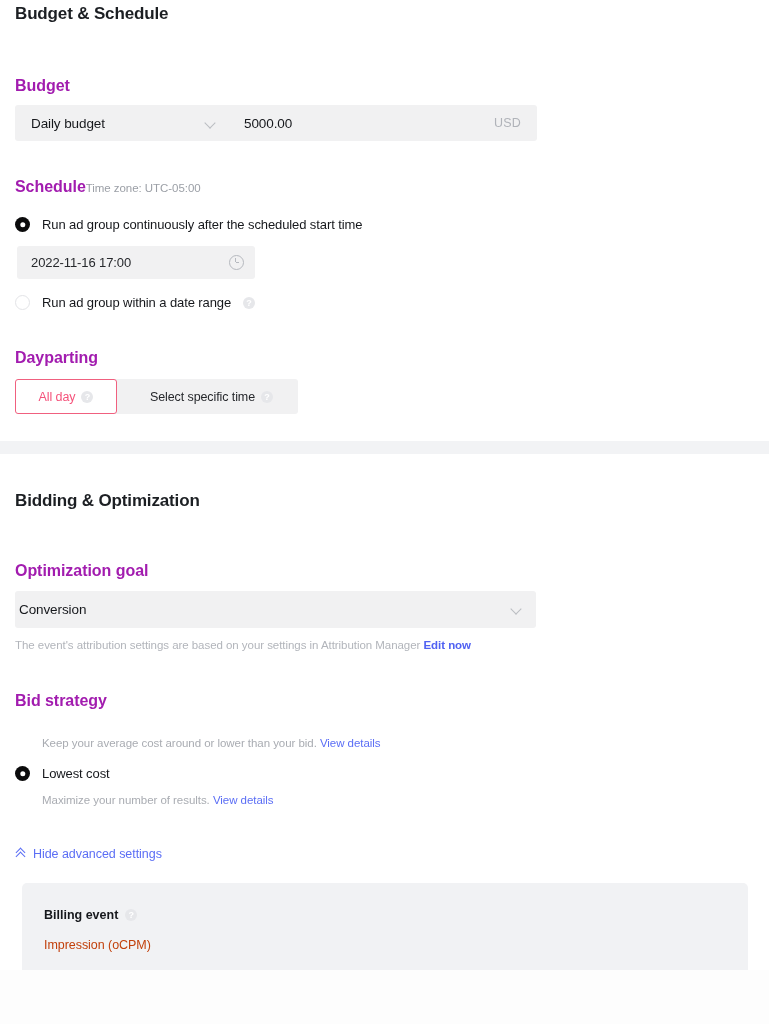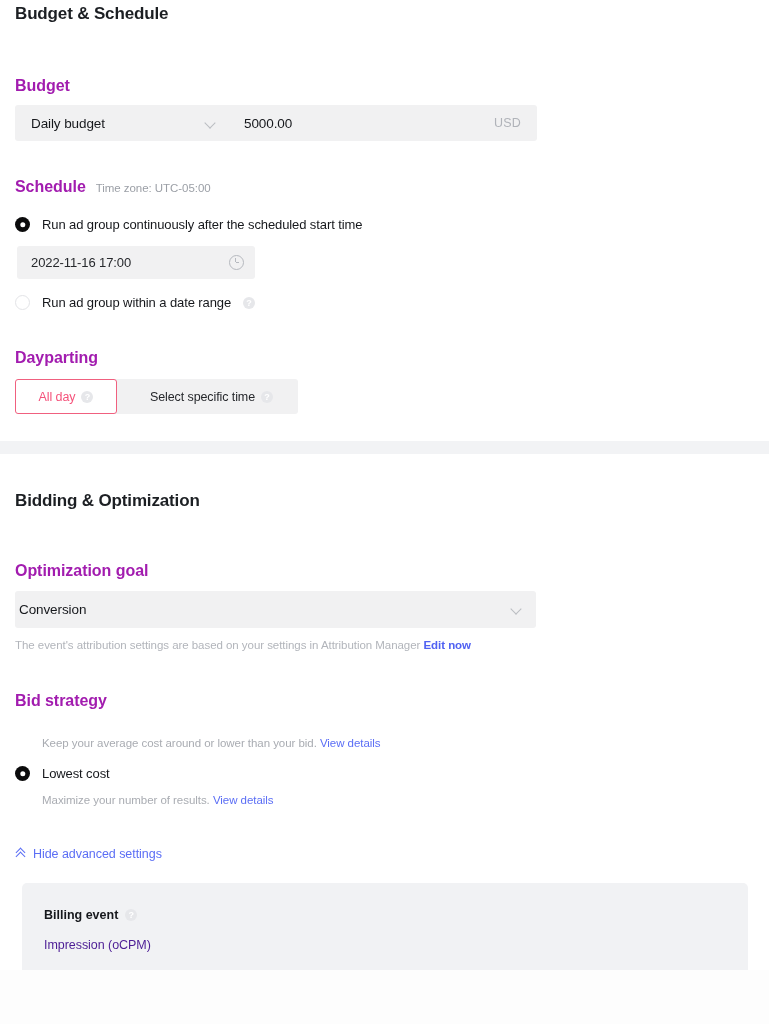--- a/index.html
+++ b/index.html
@@ -46,21 +46,20 @@
   }
   .field-label {
     font-size: 16px;
     font-weight: bold;
     color: #a21caf;
     letter-spacing: -0.05px;
   }
   .label-row {
     display: flex;
     align-items: baseline;
-    gap: 10px;
   }
   .tz-note {
     font-size: 11.5px;
     color: #9b9fa6;
     font-weight: normal;
     letter-spacing: -0.05px;
   }
   .radio-label {
     font-size: 13px;
     color: #16181c;
@@ -353,21 +352,21 @@
     display: flex;
     align-items: center;
     gap: 7px;
     font-size: 12.5px;
     font-weight: bold;
     color: #16181c;
   }
   .billing-value {
     margin-top: 16px;
     font-size: 12.5px;
-    color: #4c1d95;
+    color: #c2410c;
     letter-spacing: -0.05px;
   }
 </style>
 </head>
 <body>
 
 <div class="page">
 
   <section class="panel" style="padding-top:0;">
     <div class="panel-inner">

